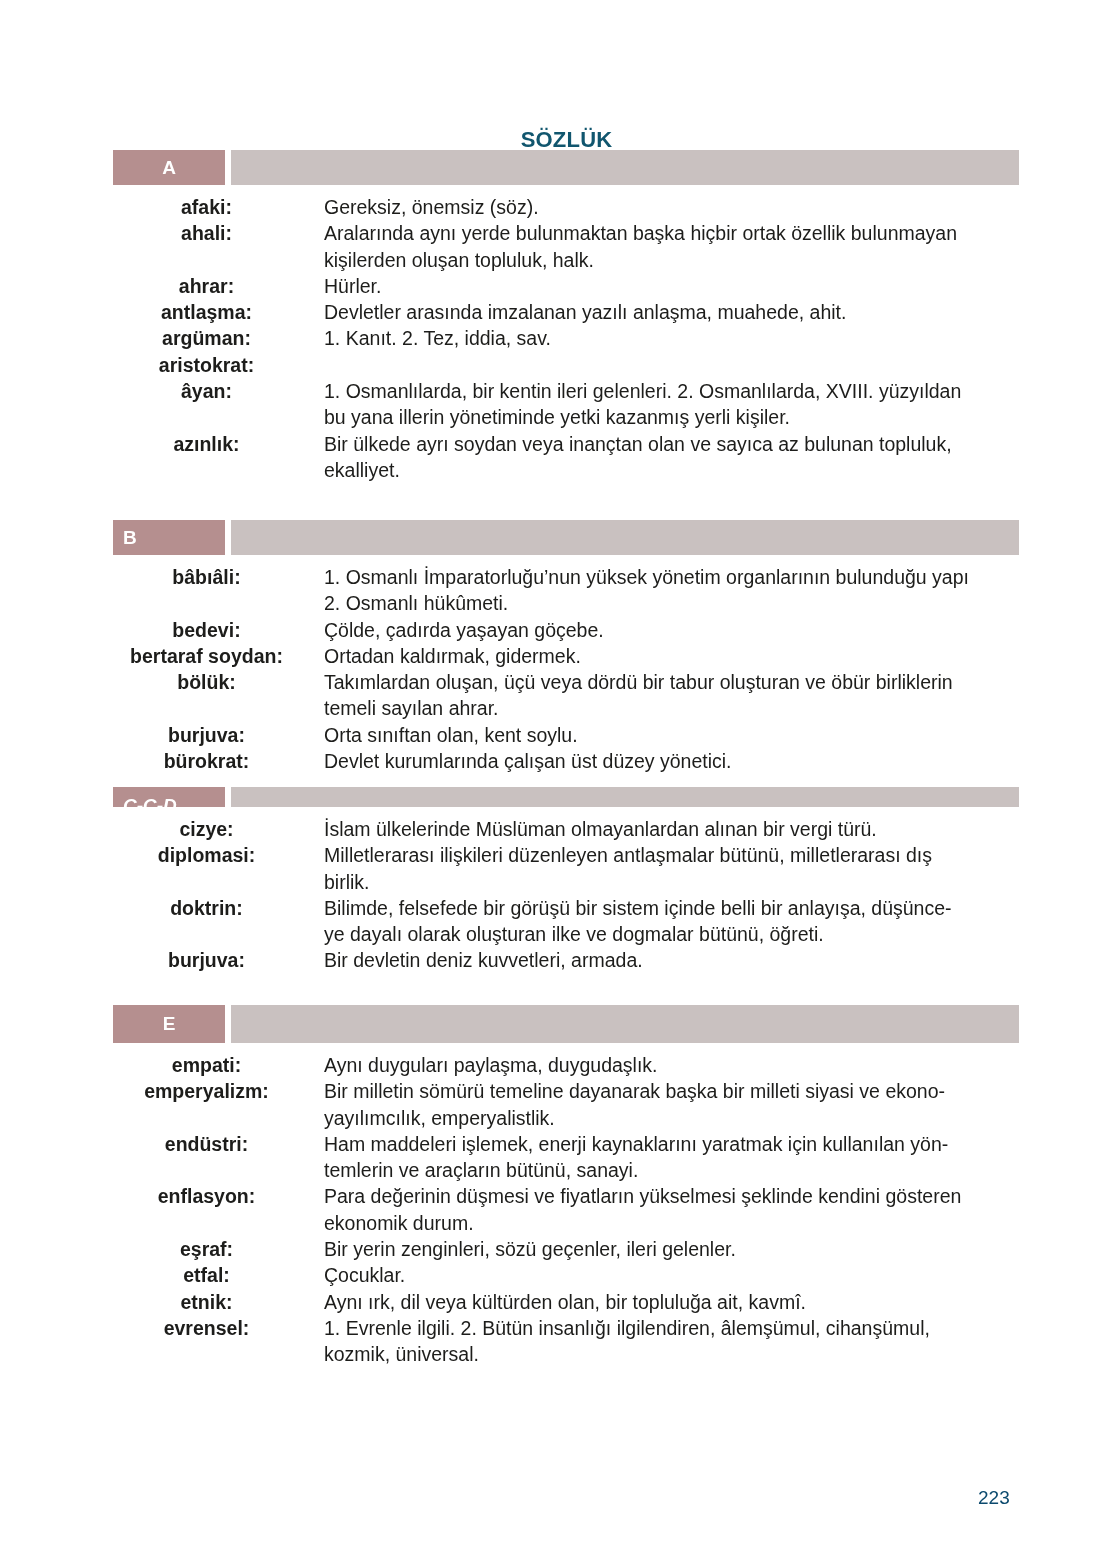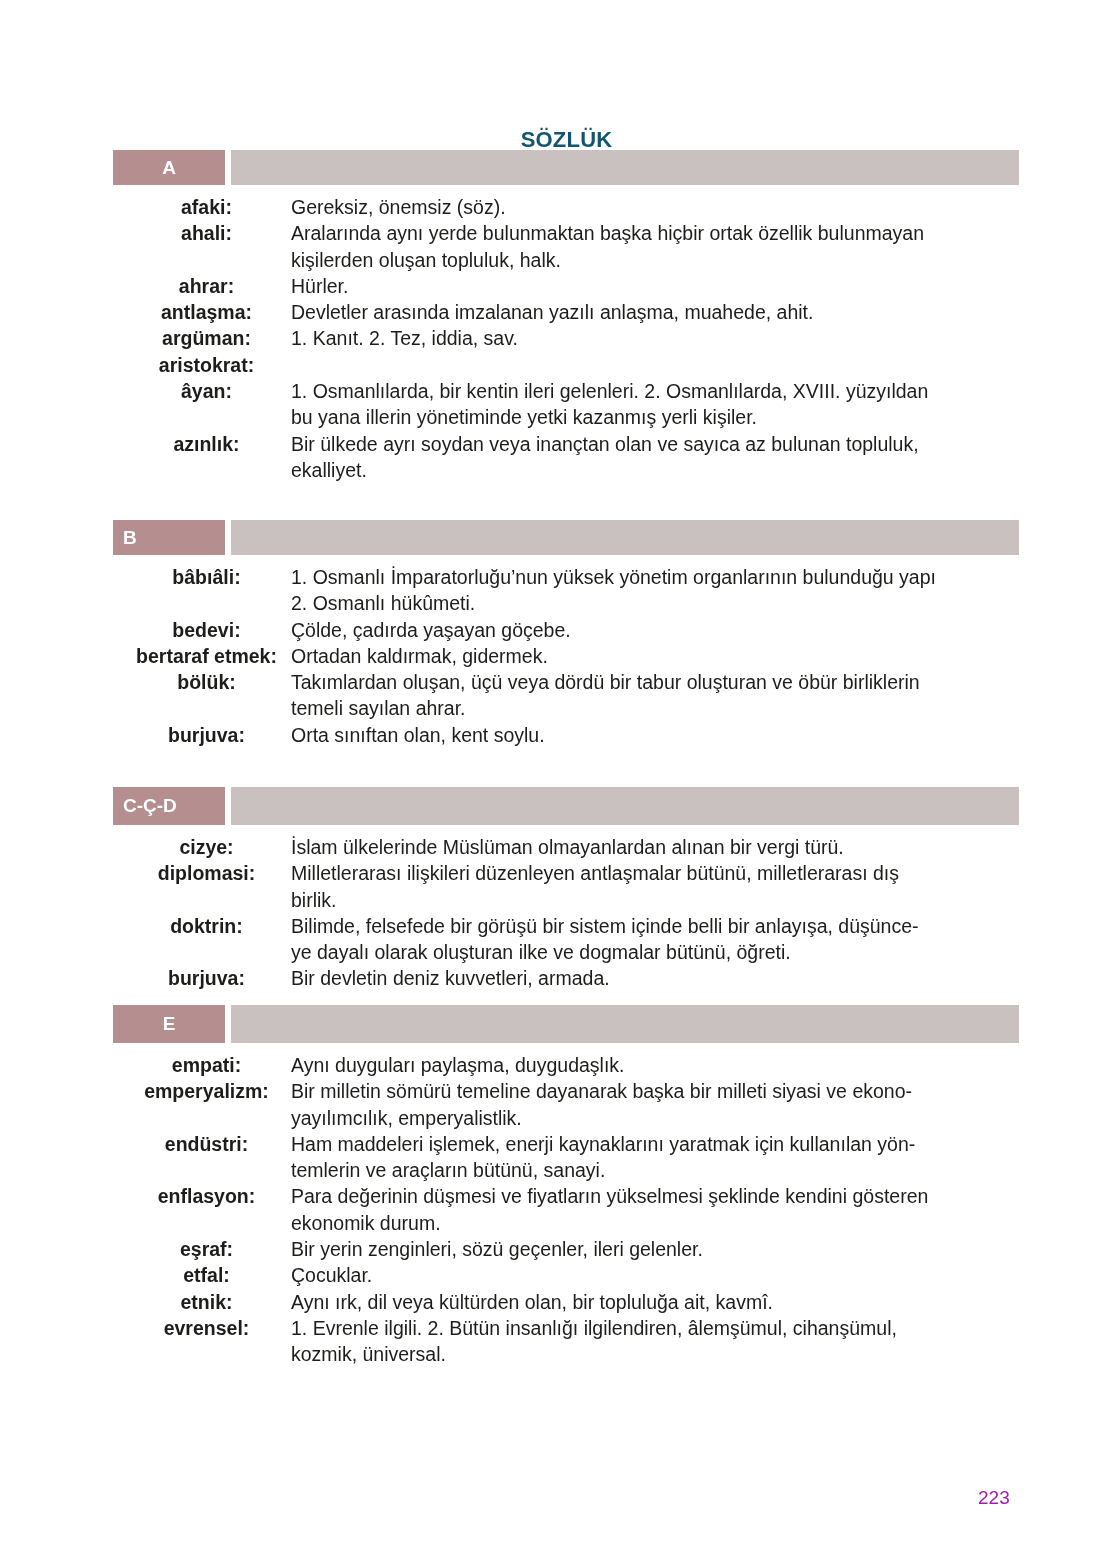--- a/index.html
+++ b/index.html
@@ -56,27 +56,27 @@
       font-weight: bold;
       padding-left: 9px;
       box-sizing: border-box;
       white-space: nowrap;
       text-align: center;
     }
     .def {
       flex: 1;
       padding-right: 6px;
     }
-    .def-line { display: block; white-space: nowrap; }
+    .def-line { display: block; white-space: nowrap; margin-left: 33px; }
     .page-number {
       position: absolute;
       top: 1487px;
       left: 978px;
       font-size: 19px;
-      color: #a21caf;
+      color: #0c4a6e;
     }
   </style>
 </head>
 <body>
 
 <h1 class="page-title">SÖZLÜK</h1>
 
 <div class="section" style="top:150px;">
   <div class="section-header">
     <div class="section-letter center">A</div>
@@ -146,42 +146,48 @@
         <span class="def-line">2. Osmanlı hükûmeti.</span>
       </div>
     </div>
   <div class="entry">
       <div class="term">bedevi:</div>
       <div class="def">
         <span class="def-line">Çölde, çadırda yaşayan göçebe.</span>
       </div>
     </div>
   <div class="entry">
-      <div class="term">bertaraf etmek:</div>
+      <div class="term">bertaraf soydan:</div>
       <div class="def">
         <span class="def-line">Ortadan kaldırmak, gidermek.</span>
       </div>
     </div>
   <div class="entry">
       <div class="term">bölük:</div>
       <div class="def">
         <span class="def-line">Takımlardan oluşan, üçü veya dördü bir tabur oluşturan ve öbür birliklerin</span>
         <span class="def-line">temeli  sayılan ahrar.</span>
       </div>
     </div>
   <div class="entry">
       <div class="term">burjuva:</div>
       <div class="def">
         <span class="def-line">Orta sınıftan olan, kent soylu.</span>
       </div>
     </div>
+  <div class="entry">
+      <div class="term">bürokrat:</div>
+      <div class="def">
+        <span class="def-line">Devlet kurumlarında çalışan üst düzey yönetici.</span>
+      </div>
+    </div>
 </div>
 
 <div class="section" style="top:787px;">
-  <div class="section-header" style="height:38px;">
+  <div class="section-header" style="height:20px;font-style:italic;">
     <div class="section-letter left" style="line-height:38px;">C-Ç-D</div>
     <div class="section-gap"></div>
     <div class="section-bar"></div>
   </div>
   <div class="entry">
       <div class="term">cizye:</div>
       <div class="def">
         <span class="def-line">İslam ülkelerinde Müslüman olmayanlardan alınan bir vergi türü.</span>
       </div>
     </div>

